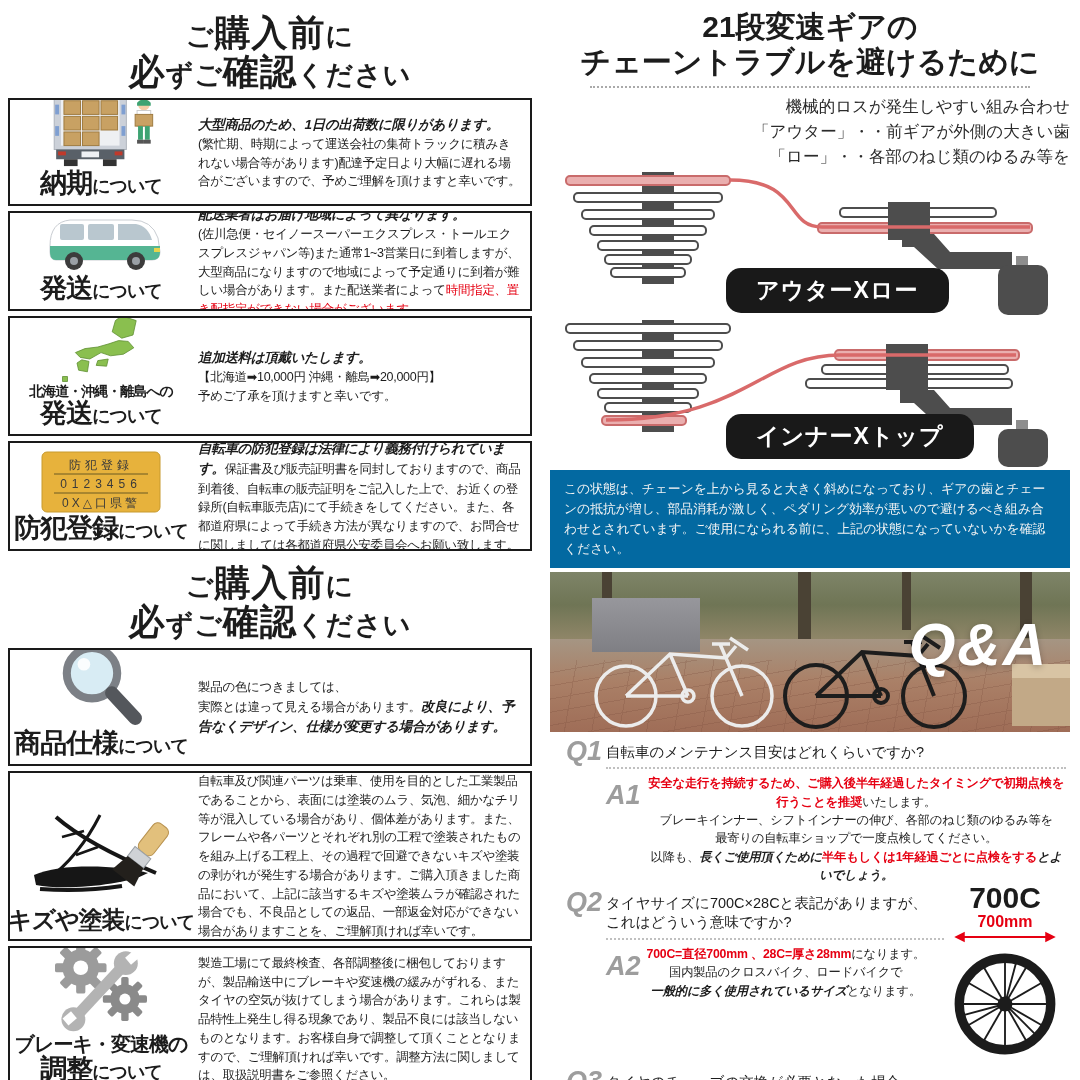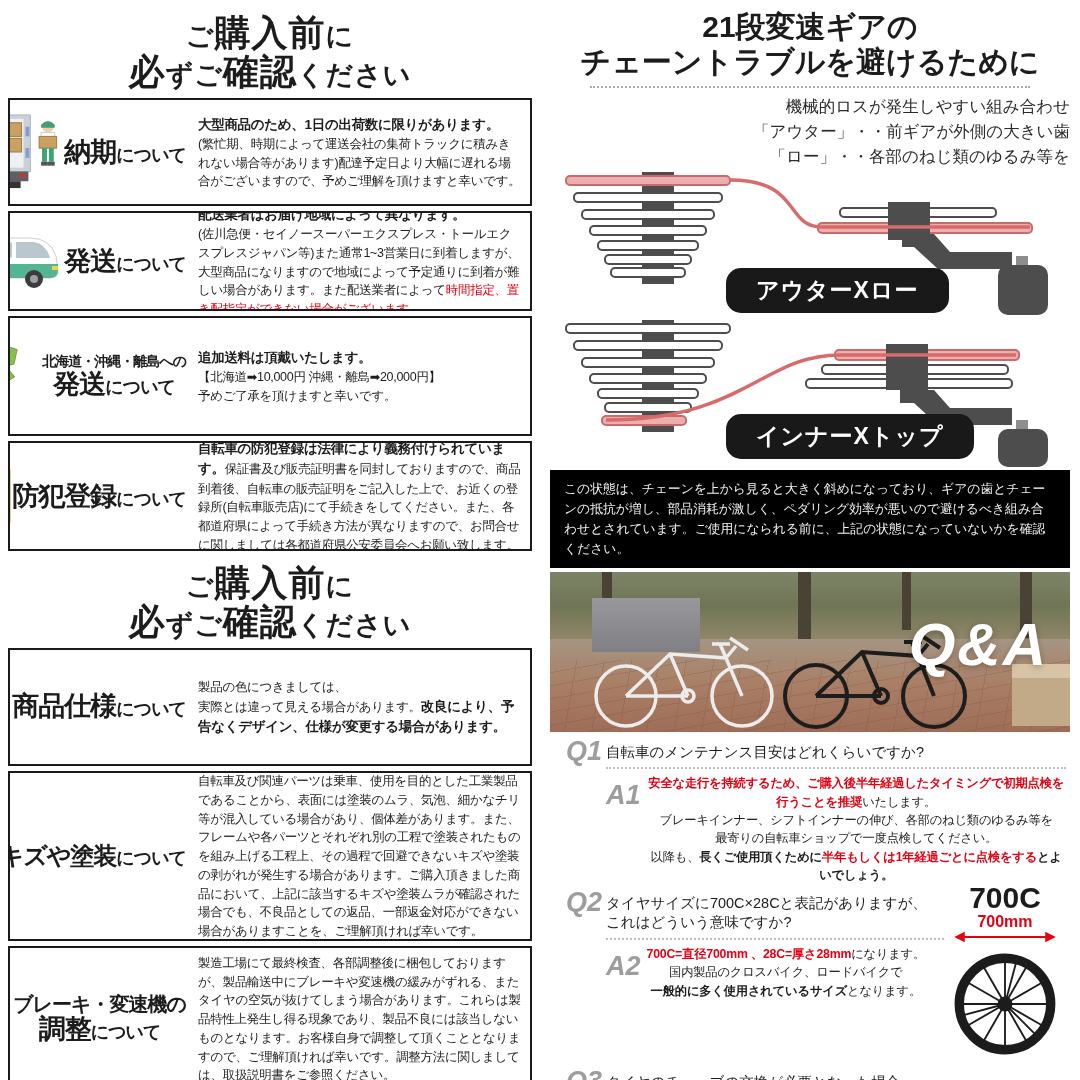--- a/index.html
+++ b/index.html
@@ -9,45 +9,45 @@
   .col { width:540px; padding:6px 8px 4px; }
   .col-right { padding:6px 10px 4px; }
 
   
   .big-header { text-align:center; font-weight:900; line-height:1.08; padding:8px 0 6px; letter-spacing:1px; }
   .seg-lg { font-size:36px; font-weight:900; }
   .seg-sm { font-size:27px; font-weight:900; }
 
   
   .info-row { display:flex; border:2px solid #1a1a1a; background:#fff; margin-bottom:5px; overflow:hidden; }
-  .icon-col { width:178px; flex:none; display:flex; flex-direction:row; align-items:center; justify-content:flex-end; padding:6px 2px 6px 6px; }
+  .icon-col { width:178px; flex:none; display:flex; flex-direction:column; align-items:center; justify-content:flex-end; padding:6px 2px 6px 6px; }
   .row-title { text-align:center; font-weight:900; line-height:1.05; white-space:nowrap; letter-spacing:-1px; }
   .seg-tlg { font-size:27px; font-weight:900; }
   .seg-tsm { font-size:18px; font-weight:900; }
   .seg-tmd { font-size:14px; font-weight:900;font-family:Liberation Mono, monospace; }
   .seg-tmd2 { font-size:20px; font-weight:900; }
   .row6 .seg-tlg { font-size:24px; }
   .text-col { flex:1; padding:8px 9px 6px 10px; font-size:12.5px; line-height:1.5; letter-spacing:-0.3px; align-self:center; }
   .text-col .seg-b { font-size:13.5px; }
   .seg-n { font-weight:normal; }
-  .seg-b { font-weight:bold; }
+  .seg-b { font-weight:bold;font-style:italic; }
   .seg-r { color:#e60012; }
   .seg-rb { color:#e60012; font-weight:bold; }
   .icon-box { display:flex; align-items:flex-end; justify-content:center; }
 
   
   .r-title { text-align:center; font-weight:900; font-size:30px; line-height:1.15; padding-top:4px; }
   .r-title-rule { border-top:2px dotted #aaa; width:440px; margin:7px auto 6px; }
   .r-sub { text-align:right; font-size:16.5px; font-weight:600; color:#2b2b2b; line-height:1.5; margin-bottom:4px; }
   .diagram { position:relative; height:146px; margin-bottom:2px; }
   .gear-badge { position:absolute; background:#191919; color:#fff; font-weight:900; font-size:23px;
     padding:7px 30px; border-radius:15px; letter-spacing:1px; white-space:nowrap; }
   .badge1 { left:176px; top:96px; }
   .badge2 { left:176px; top:94px; }
-  .warn-box { background:#000000; color:#f4f4f4; font-size:12.8px; line-height:1.55; padding:9px 14px; margin:4px 0 4px; }
+  .warn-box { background:#0369a1; color:#f4f4f4; font-size:12.8px; line-height:1.55; padding:9px 14px; margin:4px 0 4px; }
 
   
   .photo { position:relative; height:160px; overflow:hidden; margin-bottom:6px; background:#8c8263; }
   .ph-top { position:absolute; left:0; right:0; top:0; height:46%;
     background:linear-gradient(180deg,#7e8468 0%,#6f7555 45%,#95896b 100%); }
   .ph-ground { position:absolute; left:0; right:0; top:42%; bottom:0;
     background:linear-gradient(180deg,#a59583 0%,#aa8067 45%,#9f6d57 100%); }
   .ph-bricks { position:absolute; left:0; right:0; top:55%; bottom:0; opacity:.25;
     background:repeating-linear-gradient(100deg,transparent 0 26px,#7c4f3e 26px 27px),
                repeating-linear-gradient(170deg,transparent 0 12px,#7c4f3e 12px 13px); }

